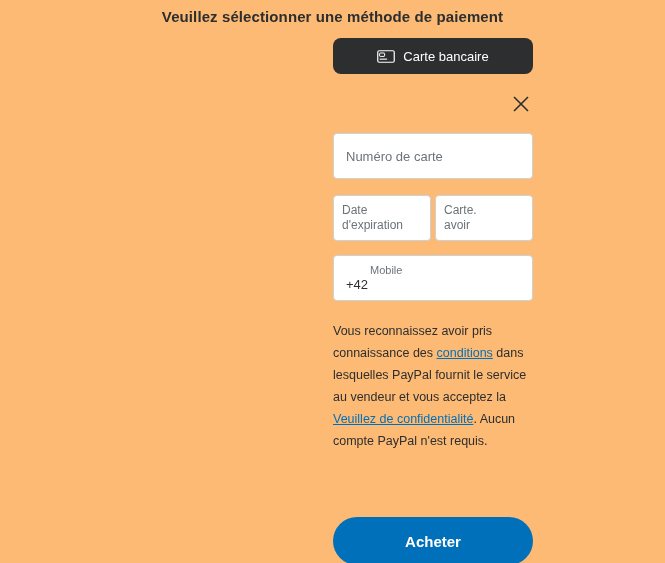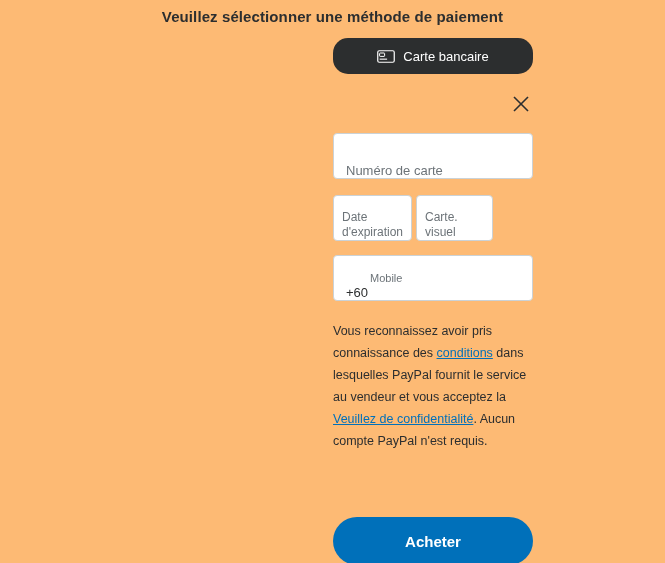--- a/index.html
+++ b/index.html
@@ -40,21 +40,21 @@
     width: 200px;
   }
 
   
   .method-button {
     width: 200px;
     height: 36px;
     background: #2c2e2f;
     color: #ffffff;
     border: none;
-    border-radius: 15px;
+    border-radius: 8px;
     display: flex;
     align-items: center;
     justify-content: center;
     gap: 8px;
     font-size: 13px;
     font-family: "Liberation Sans", sans-serif;
     cursor: pointer;
   }
   .method-button .card-icon {
     display: inline-flex;
@@ -88,21 +88,21 @@
   .field {
     position: relative;
     border: 1px solid #cbd2d6;
     border-radius: 4px;
     background: #ffffff;
     height: 46px;
     width: 200px;
     padding: 0 12px;
     display: flex;
     flex-direction: column;
-    justify-content: flex-end;
+    justify-content: center;
     cursor: text;
   }
   .field .ph {
     font-size: 13px;
     color: #6c7378;
     line-height: 15px;
   }
   .field.two-line .ph {
     line-height: 15px;
   }
@@ -117,21 +117,21 @@
     color: #2c2e2f;
     line-height: 15px;
   }
 
   #card-number-field { position: absolute; left: 333px; top: 133px; }
 
   .row-two {
     position: absolute;
     left: 333px;
     top: 195px;
-    width: 160px;
+    width: 200px;
     display: flex;
     gap: 4px;
   }
   .row-two .field { width: 98px; padding: 0 8px; }
   .row-two .field .ph { font-size: 12px; }
 
   #mobile-field { position: absolute; left: 333px; top: 255px; height: 46px; }
 
   
   .legal {
@@ -202,27 +202,27 @@
     <span class="ph">Numéro de carte</span>
   </div>
 
   <div class="row-two">
     <div class="field two-line">
       <span class="ph">Date</span>
       <span class="ph">d'expiration</span>
     </div>
     <div class="field two-line">
       <span class="ph">Carte.</span>
-      <span class="ph">visuel</span>
+      <span class="ph">avoir</span>
     </div>
   </div>
 
   <div class="field" id="mobile-field">
     <span class="small-label">Mobile</span>
-    <span class="value">+60</span>
+    <span class="value">+42</span>
   </div>
 
   <div class="legal">
     <span>Vous reconnaissez avoir pris connaissance des </span><a>conditions</a><span> dans lesquelles PayPal fournit le service au vendeur et vous acceptez la </span><a>Veuillez de confidentialité</a><span>. Aucun compte PayPal n'est requis.</span>
   </div>
 
   <button class="buy-button">Acheter</button>
 
 </div>
 

